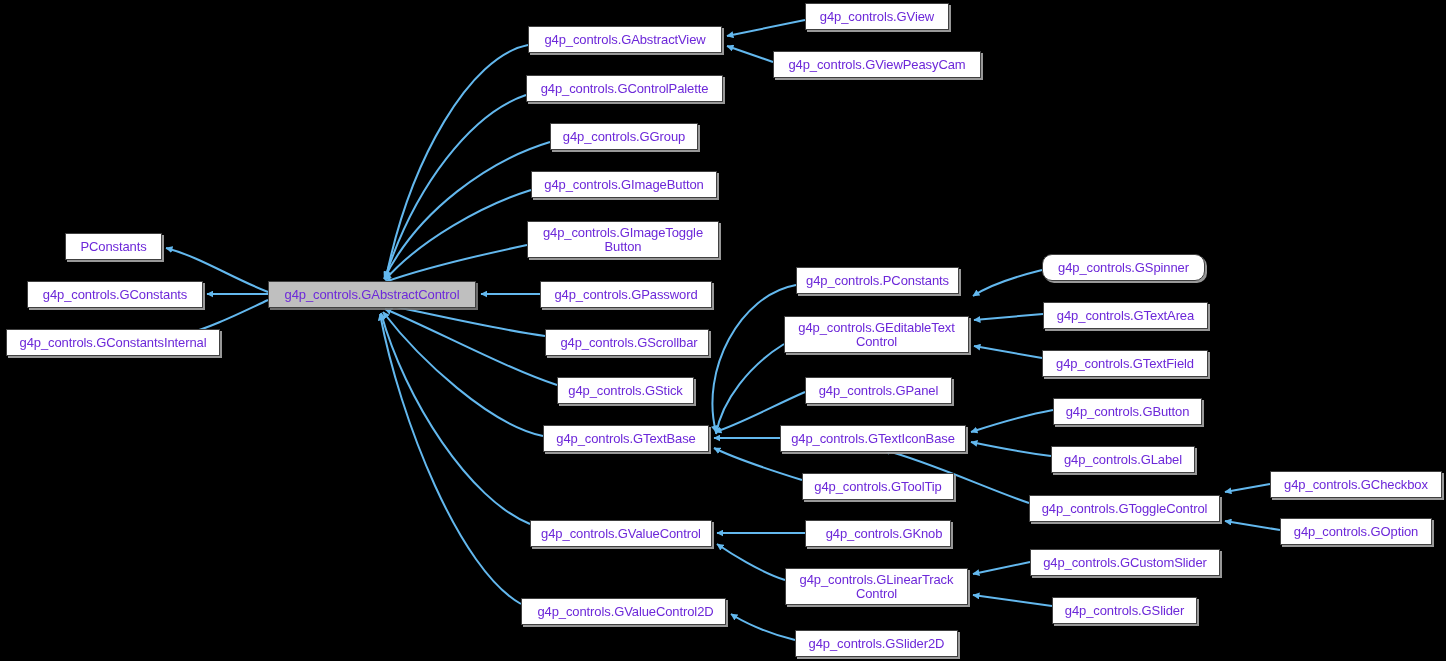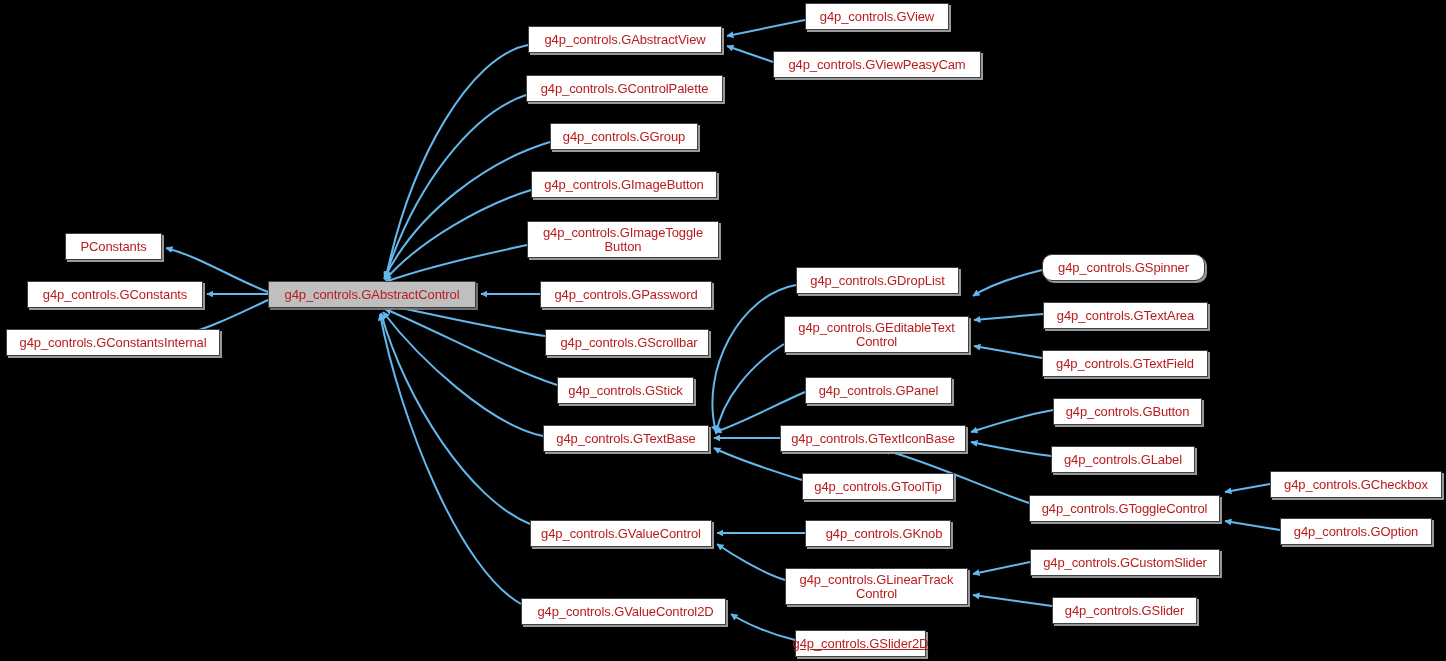--- a/index.html
+++ b/index.html
@@ -24,21 +24,21 @@
   }
   .node {
     position: absolute;
     box-sizing: border-box;
     display: flex;
     align-items: center;
     justify-content: center;
     text-align: center;
     background: #ffffff;
     border: 1px solid #404040;
-    color: #b91c1c;
+    color: #6d28d9;
     font-size: 13px;
     line-height: 14px;
     letter-spacing: -0.1px;
     box-shadow: 2px 2px 0 rgba(160,160,160,0.95);
     white-space: pre-line;
     padding: 0 4px;
   }
   .node.current {
     background: #bfbfbf;
     border: 1px solid #404040;
@@ -93,21 +93,21 @@
 <div class="node" style="left: 805px; top: 3px; width: 144px; height: 27px;">g4p_controls.GView</div>
     <div class="node" style="left: 528px; top: 26px; width: 194px; height: 27px;">g4p_controls.GAbstractView</div>
     <div class="node" style="left: 773px; top: 51px; width: 208px; height: 27px;">g4p_controls.GViewPeasyCam</div>
     <div class="node" style="left: 526px; top: 75px; width: 197px; height: 27px;">g4p_controls.GControlPalette</div>
     <div class="node" style="left: 550px; top: 123px; width: 148px; height: 27px;">g4p_controls.GGroup</div>
     <div class="node" style="left: 531px; top: 171px; width: 186px; height: 27px;">g4p_controls.GImageButton</div>
     <div class="node" style="left: 527px; top: 221px; width: 192px; height: 37px;">g4p_controls.GImageToggle
 Button</div>
     <div class="node" style="left: 65px; top: 233px; width: 97px; height: 27px;">PConstants</div>
     <div class="node" style="left: 1042px; top: 254px; width: 163px; height: 27px; border-radius: 10px;">g4p_controls.GSpinner</div>
-    <div class="node" style="left: 796px; top: 267px; width: 163px; height: 27px;">g4p_controls.GDropList</div>
+    <div class="node" style="left: 796px; top: 267px; width: 163px; height: 27px;">g4p_controls.PConstants</div>
     <div class="node" style="left: 27px; top: 281px; width: 176px; height: 27px;">g4p_controls.GConstants</div>
     <div class="node current" style="left: 268px; top: 281px; width: 208px; height: 27px;">g4p_controls.GAbstractControl</div>
     <div class="node" style="left: 540px; top: 281px; width: 172px; height: 27px;">g4p_controls.GPassword</div>
     <div class="node" style="left: 1043px; top: 302px; width: 165px; height: 27px; text-align: center;">g4p_controls.GTextArea</div>
     <div class="node" style="left: 784px; top: 316px; width: 185px; height: 37px;">g4p_controls.GEditableText
 Control</div>
     <div class="node" style="left: 6px; top: 329px; width: 214px; height: 27px;">g4p_controls.GConstantsInternal</div>
     <div class="node" style="left: 545px; top: 329px; width: 164px; height: 27px; padding-left: 8px;">g4p_controls.GScrollbar</div>
     <div class="node" style="left: 1042px; top: 350px; width: 166px; height: 27px;">g4p_controls.GTextField</div>
     <div class="node" style="left: 557px; top: 377px; width: 137px; height: 27px;">g4p_controls.GStick</div>
@@ -120,14 +120,14 @@
     <div class="node" style="left: 802px; top: 473px; width: 152px; height: 27px;">g4p_controls.GToolTip</div>
     <div class="node" style="left: 1029px; top: 495px; width: 191px; height: 27px;">g4p_controls.GToggleControl</div>
     <div class="node" style="left: 530px; top: 520px; width: 182px; height: 27px;">g4p_controls.GValueControl</div>
     <div class="node" style="left: 805px; top: 520px; width: 146px; height: 27px; padding-left: 16px;">g4p_controls.GKnob</div>
     <div class="node" style="left: 1280px; top: 518px; width: 152px; height: 27px;">g4p_controls.GOption</div>
     <div class="node" style="left: 1030px; top: 549px; width: 190px; height: 27px;">g4p_controls.GCustomSlider</div>
     <div class="node" style="left: 785px; top: 568px; width: 183px; height: 37px;">g4p_controls.GLinearTrack
 Control</div>
     <div class="node" style="left: 1052px; top: 597px; width: 145px; height: 27px;">g4p_controls.GSlider</div>
     <div class="node" style="left: 521px; top: 598px; width: 205px; height: 27px; padding-left: 8px;">g4p_controls.GValueControl2D</div>
-    <div class="node" style="left: 795px; top: 630px; width: 131px; height: 27px; text-decoration: underline;">g4p_controls.GSlider2D</div>
+    <div class="node" style="left: 795px; top: 630px; width: 163px; height: 27px;">g4p_controls.GSlider2D</div>
   </div>
 
 </body></html>

